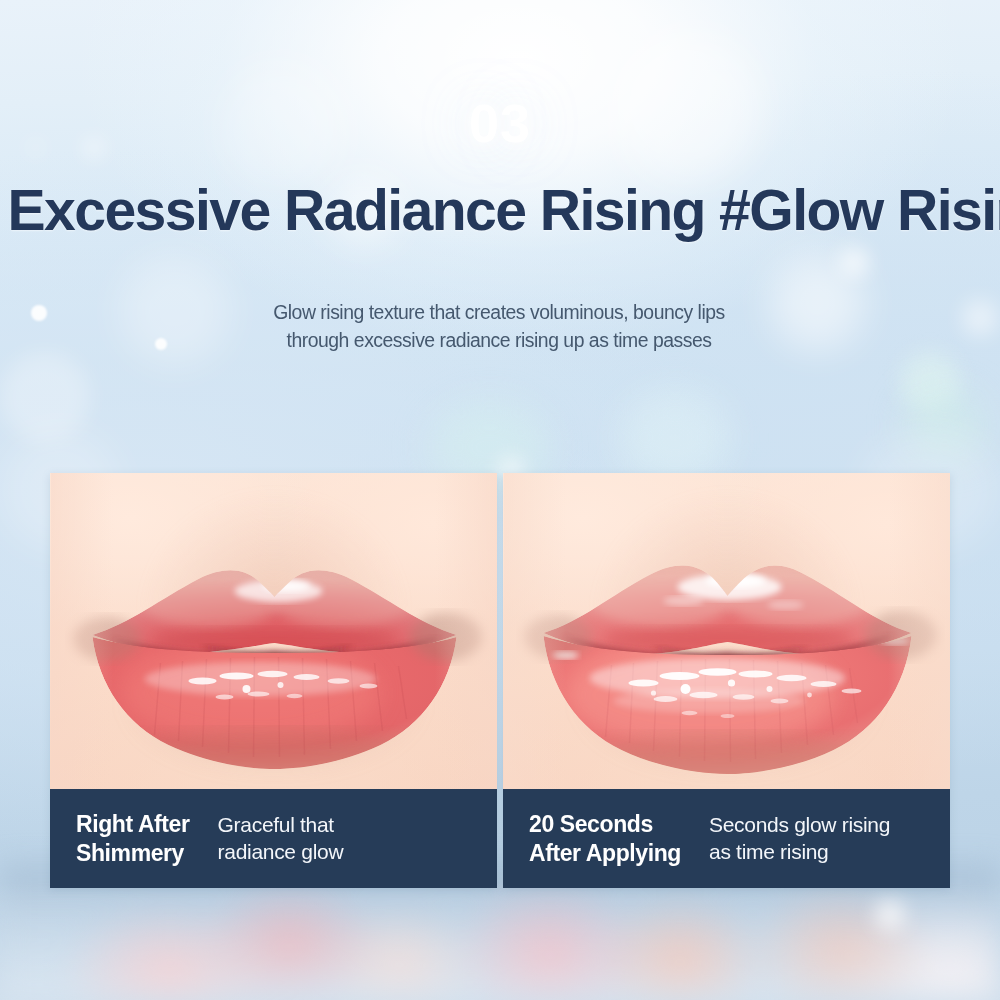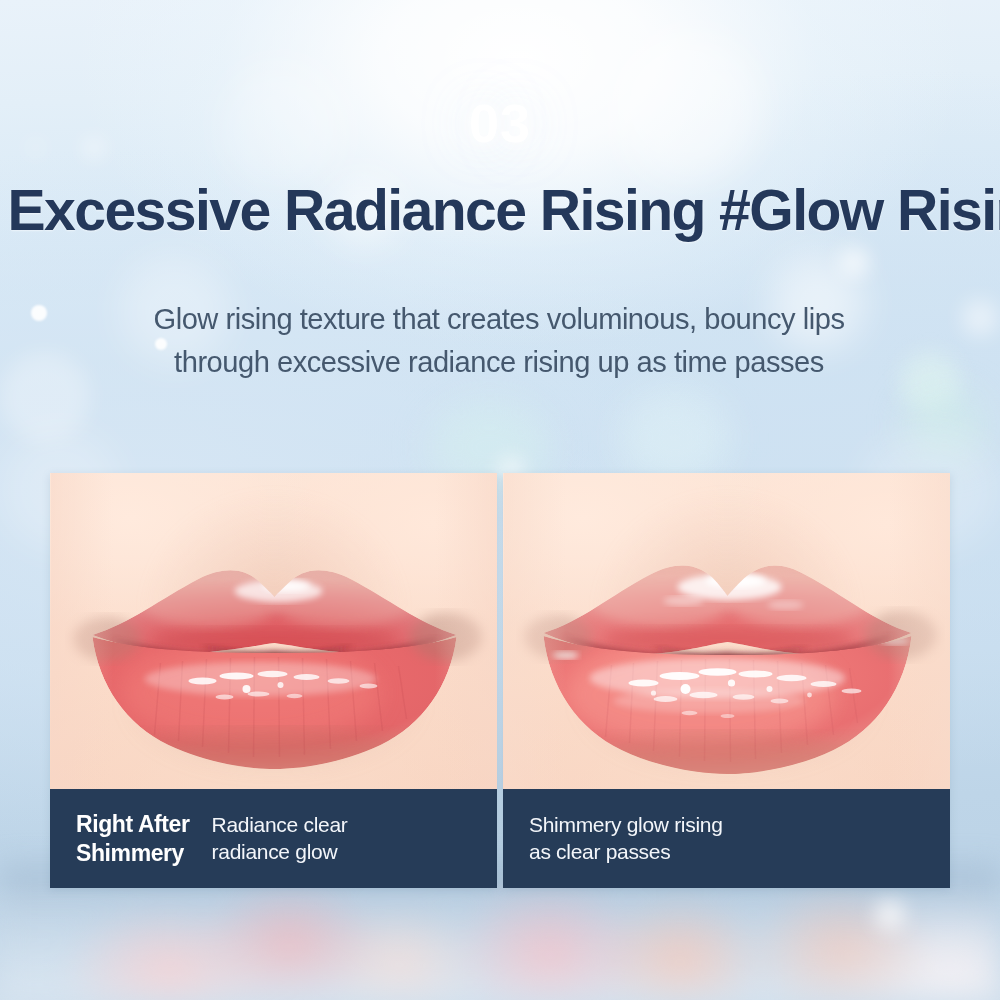--- a/index.html
+++ b/index.html
@@ -71,21 +71,21 @@
     font-size:58px; font-weight:700; letter-spacing:-1.6px;
     color:#24385a;
     white-space:nowrap;
     transform:scaleX(0.985);
     text-shadow:0 1px 2px rgba(255,255,255,0.55);
   }
 
   .subhead {
     position:absolute; top:298px; left:0; width:998px;
     text-align:center;
-    font-size:30px; font-weight:300; line-height:1.42;
+    font-size:20px; font-weight:300; line-height:1.42;
     color:#45586e; letter-spacing:-0.5px;
   }
   .subhead span { display:block; transform:scaleX(0.97); }
 
   
   .cards {
     position:absolute; top:473px; left:50px;
     width:900px; height:415px;
     display:flex; justify-content:space-between;
   }
@@ -121,21 +121,21 @@
     transform:translateX(-50%);
     background:radial-gradient(ellipse at 50% 22%, rgba(186,146,130,0.4) 0%, rgba(186,146,130,0) 66%);
     filter:blur(9px);
   }
 
   .lips { position:absolute; left:50%; top:50%; transform:translate(-50%,-50%); }
 
   .caption {
     flex:1; background:#263c58;
     display:flex; align-items:center;
-    padding:0 26px; gap:22px;
+    padding:0 26px; gap:28px;
     color:#ffffff;
   }
   .cap-title {
     font-size:23px; font-weight:700; line-height:1.26;
     letter-spacing:-0.4px; white-space:nowrap;
   }
   .cap-desc {
     font-size:21px; font-weight:400; line-height:1.26;
     letter-spacing:-0.3px; white-space:nowrap; color:#f3f6fa;
   }
@@ -291,21 +291,21 @@
           <ellipse cx="396" cy="164" rx="36" ry="24" fill="#a87a6e" opacity="0.38" filter="url(#blurMdL)"></ellipse>
           <rect x="0" y="0" width="447" height="316" fill="url(#edgeFadeL)" opacity="0.55"></rect>
         </svg>
       </div>
       <div class="caption">
         <div class="cap-title">
           <span class="cap-line">Right After</span>
           <span class="cap-line">Shimmery</span>
         </div>
         <div class="cap-desc">
-          <span class="cap-line">Radiance clear</span>
+          <span class="cap-line">Graceful that</span>
           <span class="cap-line">radiance glow</span>
         </div>
       </div>
     </div>
 
     <div class="card">
       <div class="photo">
         <div class="skin"></div>
         <div class="upper-shade"></div>
         <div class="chin-shade"></div>
@@ -417,21 +417,25 @@
             <ellipse cx="62" cy="182" rx="13" ry="4" fill="#ffffff" opacity="0.85" filter="url(#blurSmR)"></ellipse>
             <ellipse cx="392" cy="168" rx="14" ry="4" fill="#ffffff" opacity="0.8" filter="url(#blurSmR)"></ellipse>
           </g>
 
           <ellipse cx="54" cy="164" rx="34" ry="22" fill="#b4867a" opacity="0.32" filter="url(#blurMdR)"></ellipse>
           <ellipse cx="398" cy="162" rx="36" ry="24" fill="#ac8074" opacity="0.35" filter="url(#blurMdR)"></ellipse>
           <rect x="0" y="0" width="447" height="316" fill="url(#edgeFadeR)" opacity="0.55"></rect>
         </svg>
       </div>
       <div class="caption">
+        <div class="cap-title">
+          <span class="cap-line">20 Seconds</span>
+          <span class="cap-line">After Applying</span>
+        </div>
         <div class="cap-desc">
-          <span class="cap-line">Shimmery glow rising</span>
-          <span class="cap-line">as clear passes</span>
+          <span class="cap-line">Seconds glow rising</span>
+          <span class="cap-line">as time rising</span>
         </div>
       </div>
     </div>
 
   </div>
 </div>
 
 </body></html>

